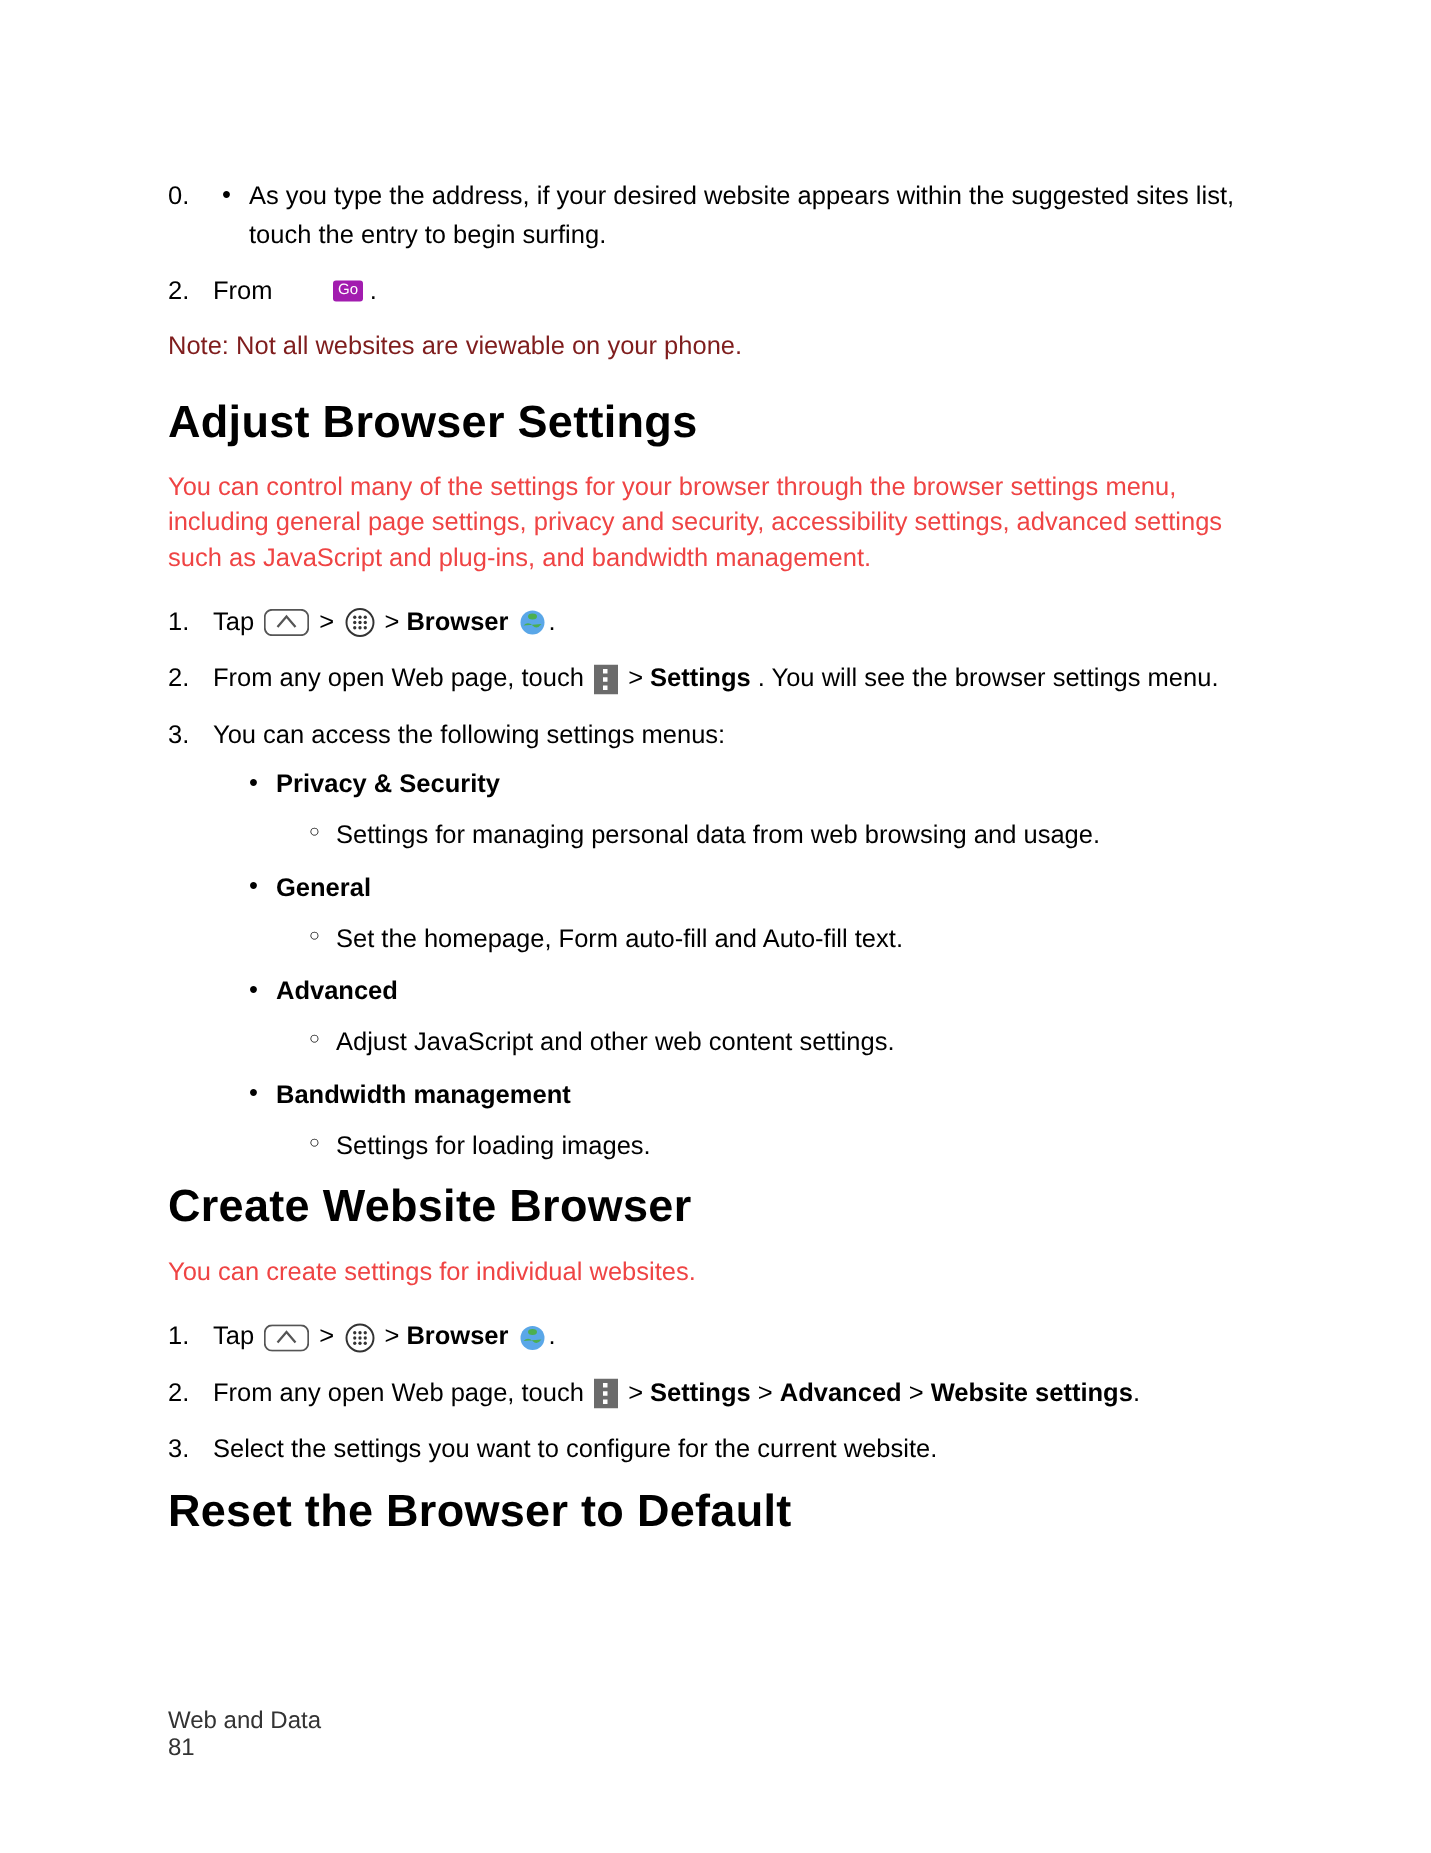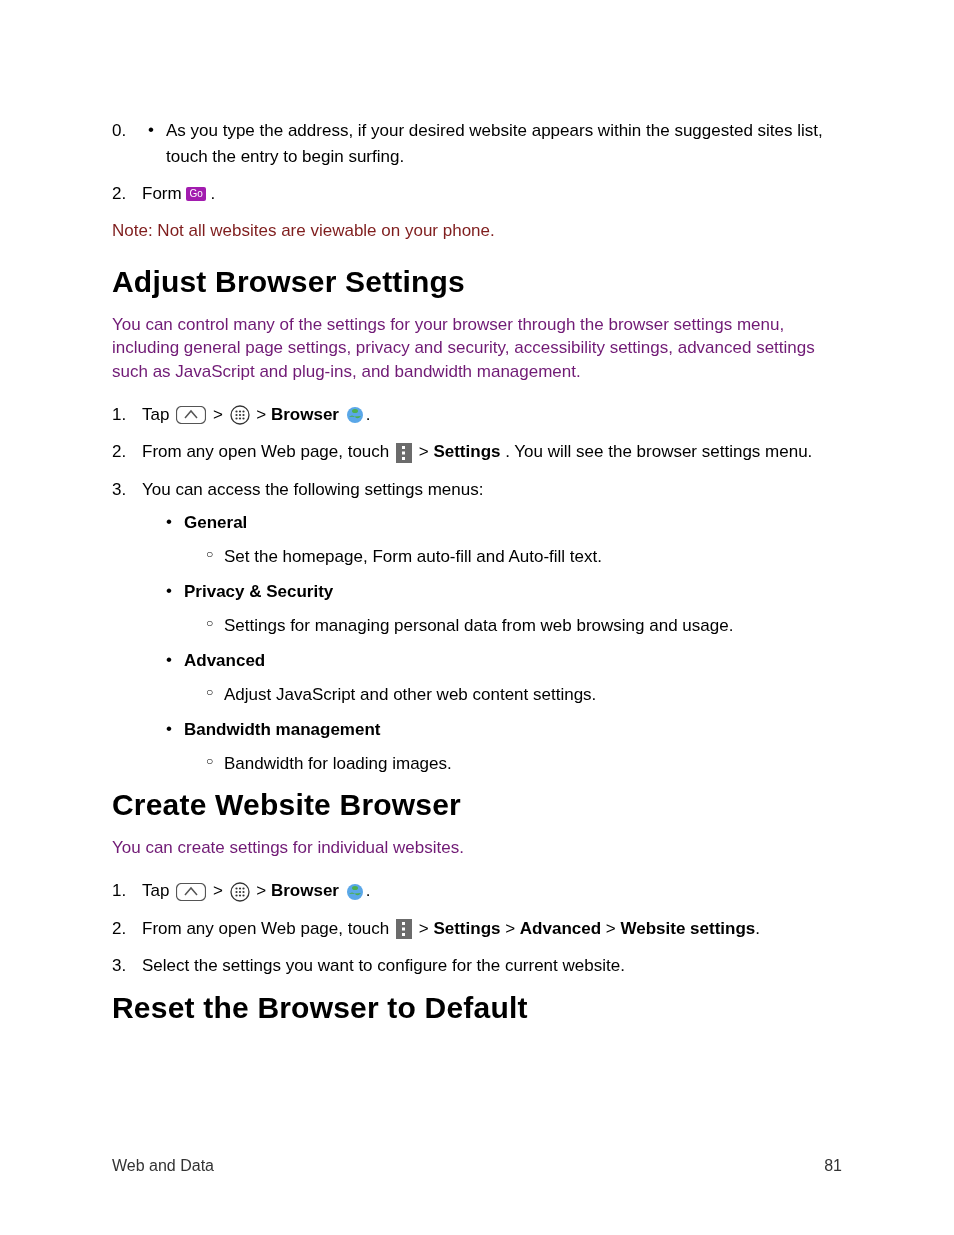--- a/index.html
+++ b/index.html
@@ -24,21 +24,21 @@
     font-family: Arial, Helvetica, sans-serif;
     font-weight: 700;
     font-size: 30px;
     margin: 12px 0 14px 0;
     letter-spacing: 0.2px;
   }
   p {
     font-size: 17px;
     line-height: 1.4;
     margin: 10px 0 18px 0;
-    color: #701a75;
+    color: #ef4444;
   }
   ol.numbered {
     list-style: none;
     padding: 0;
     margin: 0;
     counter-reset: step;
   }
   ol.numbered > li {
     counter-increment: step;
     position: relative;
@@ -101,48 +101,50 @@
     display: inline-block;
     background: #a21caf;
     color: #fff;
     font-size: 10px;
     padding: 1px 3px;
     border-radius: 2px;
     vertical-align: middle;
     line-height: 1.2;
     position: relative;
     top: -1px;
+    margin-left: 36px;
   }
   .footer {
     position: absolute;
     left: 112px;
     right: 112px;
     bottom: 60px;
     display: flex;
     justify-content: space-between;
     font-size: 16px;
     color: #333;
+    flex-direction: column;
   }
   .inline-text { display:inline; }
 </style>
 </head>
 <body>
 
 <div class="page">
 
   <ol class="numbered" style="counter-reset: step 0;">
     <li style="list-style:none; counter-increment:none; padding-left:30px;">
       <ul class="bulleted" style="margin-left:6px;">
         <li>As you type the address, if your desired website appears within the suggested sites list, touch the entry to begin surfing.</li>
       </ul>
     </li>
   </ol>
   <ol class="numbered" style="counter-reset: step 1;">
     <li>
-      <span class="inline-text">Form </span>
+      <span class="inline-text">From </span>
       <span class="go-key">Go</span>
       <span class="inline-text">.</span>
     </li>
   </ol>
 
   <div class="note">Note: Not all websites are viewable on your phone.</div>
 
   <h2>Adjust Browser Settings</h2>
   <p>You can control many of the settings for your browser through the browser settings menu, including general page settings, privacy and security, accessibility settings, advanced settings such as JavaScript and plug-ins, and bandwidth management.</p>
 
@@ -191,41 +193,41 @@
           </svg>
       </span>
       <span>&gt; </span>
       <span class="bold">Settings</span>
       <span>. You will see the browser settings menu.</span>
     </li>
     <li>
       <span>You can access the following settings menus:</span>
       <ul class="bulleted">
         <li>
+          <span class="bold">Privacy &amp; Security</span>
+          <ul class="circled">
+            <li>Settings for managing personal data from web browsing and usage.</li>
+          </ul>
+        </li>
+        <li>
           <span class="bold">General</span>
           <ul class="circled">
             <li>Set the homepage, Form auto-fill and Auto-fill text.</li>
           </ul>
         </li>
         <li>
-          <span class="bold">Privacy &amp; Security</span>
-          <ul class="circled">
-            <li>Settings for managing personal data from web browsing and usage.</li>
-          </ul>
-        </li>
-        <li>
           <span class="bold">Advanced</span>
           <ul class="circled">
             <li>Adjust JavaScript and other web content settings.</li>
           </ul>
         </li>
         <li>
           <span class="bold">Bandwidth management</span>
           <ul class="circled">
-            <li>Bandwidth for loading images.</li>
+            <li>Settings for loading images.</li>
           </ul>
         </li>
       </ul>
     </li>
   </ol>
 
   <h2>Create Website Browser</h2>
   <p>You can create settings for individual websites.</p>
 
   <ol class="numbered">

